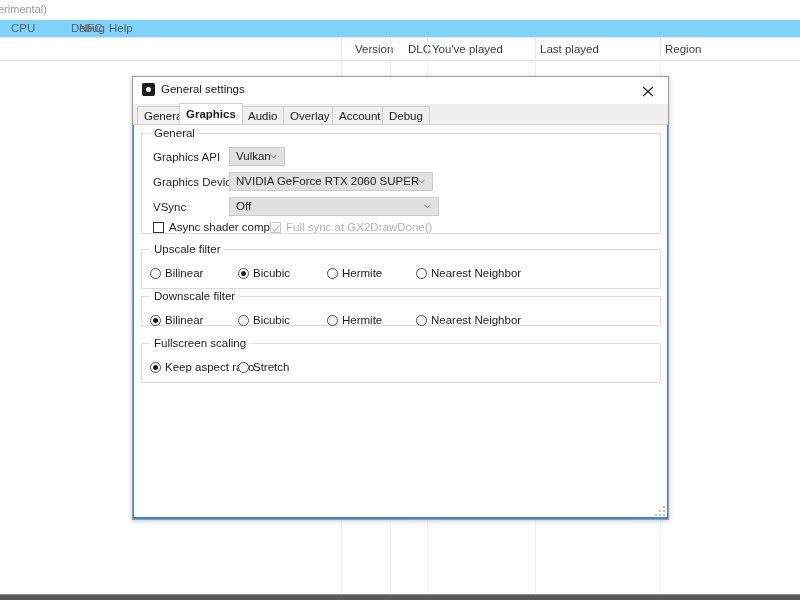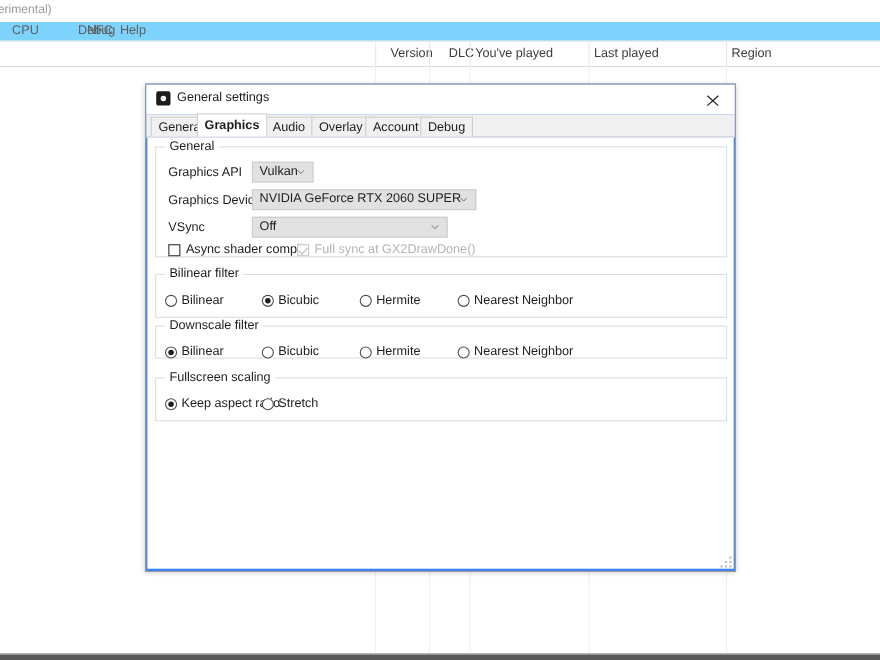--- a/index.html
+++ b/index.html
@@ -396,40 +396,40 @@
 
       <span class="field-label" style="left:11px; top:42px;">Graphics Device</span>
       <div class="combo" style="left:87px; top:38px; width:204px;">
         <span class="combo-value">NVIDIA GeForce RTX 2060 SUPER</span>
         <svg class="combo-arrow" viewBox="0 0 8 5">
           <polyline points="0.6,0.6 4,4 7.4,0.6" fill="none" stroke="#6d6d6d" stroke-width="1"></polyline>
         </svg>
       </div>
 
       <span class="field-label" style="left:11px; top:67px;">VSync</span>
-      <div class="combo" style="left:87px; top:63px; width:178px;">
+      <div class="combo" style="left:87px; top:63px; width:210px;">
         <span class="combo-value">Off</span>
         <svg class="combo-arrow" viewBox="0 0 8 5">
           <polyline points="0.6,0.6 4,4 7.4,0.6" fill="none" stroke="#6d6d6d" stroke-width="1"></polyline>
         </svg>
       </div>
 
       <div class="checkbox-row" style="left:11px; top:87px;">
         <span class="cb-box"></span>
         <span class="cb-label">Async shader compile</span>
       </div>
 
       <div class="checkbox-row" style="left:128px; top:87px;">
         <span class="cb-box checked disabled"></span>
         <span class="cb-label disabled">Full sync at GX2DrawDone()</span>
       </div>
     </div>
 
     <div class="groupbox" style="left:7px; top:124px; width:520px; height:40px;">
-      <span class="groupbox-title">Bilinear filter</span>
+      <span class="groupbox-title">Upscale filter</span>
 
       <div class="radio-item" style="left:8px; top:17px;">
         <span class="radio-circle"></span>
         <span class="radio-label">Bilinear</span>
       </div>
       <div class="radio-item" style="left:96px; top:17px;">
         <span class="radio-circle selected"></span>
         <span class="radio-label">Bicubic</span>
       </div>
       <div class="radio-item" style="left:185px; top:17px;">

